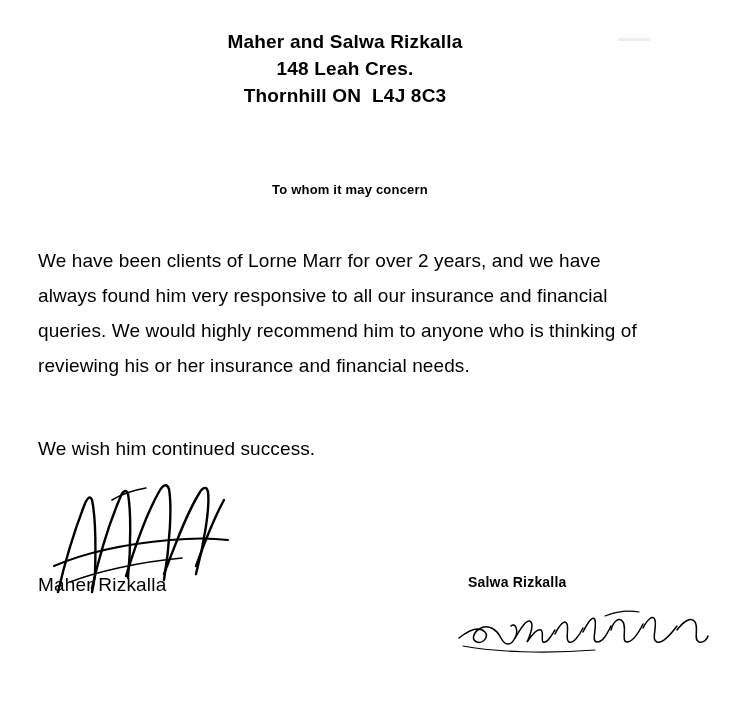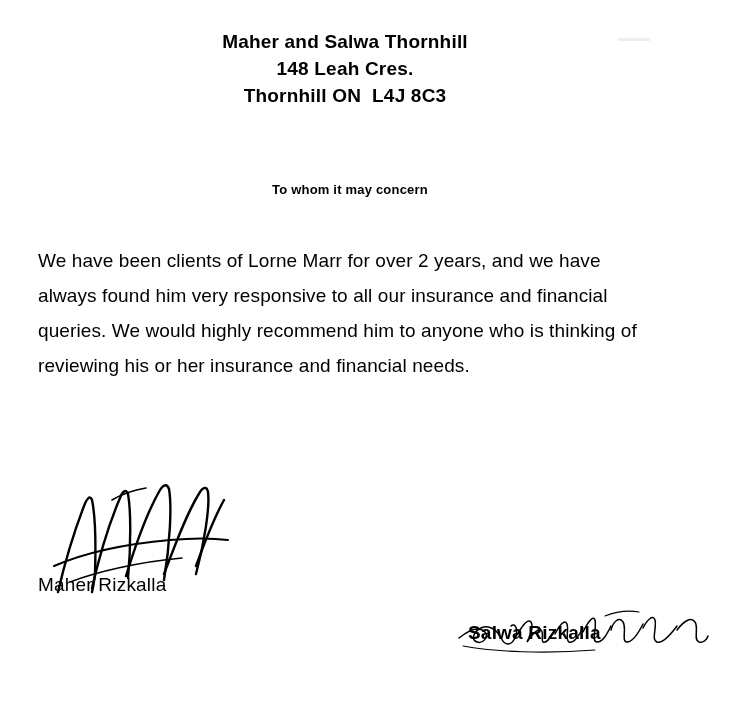--- a/index.html
+++ b/index.html
@@ -74,23 +74,22 @@
     left: 38px;
     font-weight: normal;
     font-size: 19px;
     letter-spacing: 0.2px;
   }
   .sig-right-name {
     position: absolute;
     top: 574px;
     left: 468px;
     font-weight: bold;
-    font-size: 19px;
+    font-size: 14px;
     letter-spacing: 0.2px;
-    margin-top: 48px;
   }
 
   .sig-scribble-left {
     position: absolute;
     top: 470px;
     left: 52px;
     width: 190px;
     height: 125px;
     pointer-events: none;
   }
@@ -114,29 +113,30 @@
   }
 </style>
 </head>
 <body>
 
 <div class="page">
 
   <div class="scan-artifact"></div>
 
   <div class="letterhead">
-    <div class="line">Maher and Salwa Thornhill</div>
+    <div class="line">Maher and Salwa Rizkalla</div>
     <div class="line">148 Leah Cres.</div>
     <div class="line">Thornhill ON  L4J 8C3</div>
   </div>
 
   <div class="salutation">To whom it may concern</div>
 
   <div class="body-text">
     <p class="first">We have been clients of Lorne Marr for over 2 years, and we have always found him very responsive to all our insurance and financial queries. We would highly recommend him to anyone who is thinking of reviewing his or her insurance and financial needs.</p>
+    <p class="second">We wish him continued success.</p>
   </div>
 
   <svg class="sig-scribble-left" viewBox="0 0 190 125">
     <g fill="none" stroke="#000000" stroke-width="2.4" stroke-linecap="round">
       <path d="M6 122 C12 96 22 62 32 36 C34 30 38 24 40 30 C43 44 44 72 43 104 C42 112 41 118 40 122"></path>
       <path d="M40 118 C46 92 56 56 68 28 C70 22 74 18 76 24 C79 40 79 76 76 108"></path>
       <path d="M74 106 C82 80 94 44 108 20 C111 15 115 13 117 19 C120 36 118 74 112 110"></path>
       <path d="M112 104 C122 78 134 44 148 22 C151 17 155 16 156 22 C158 38 152 74 144 104"></path>
       <path d="M144 96 C152 74 162 48 172 30"></path>
       <path d="M2 96 C30 84 72 74 118 70 C140 68 160 68 176 70" stroke-width="2.0"></path>

